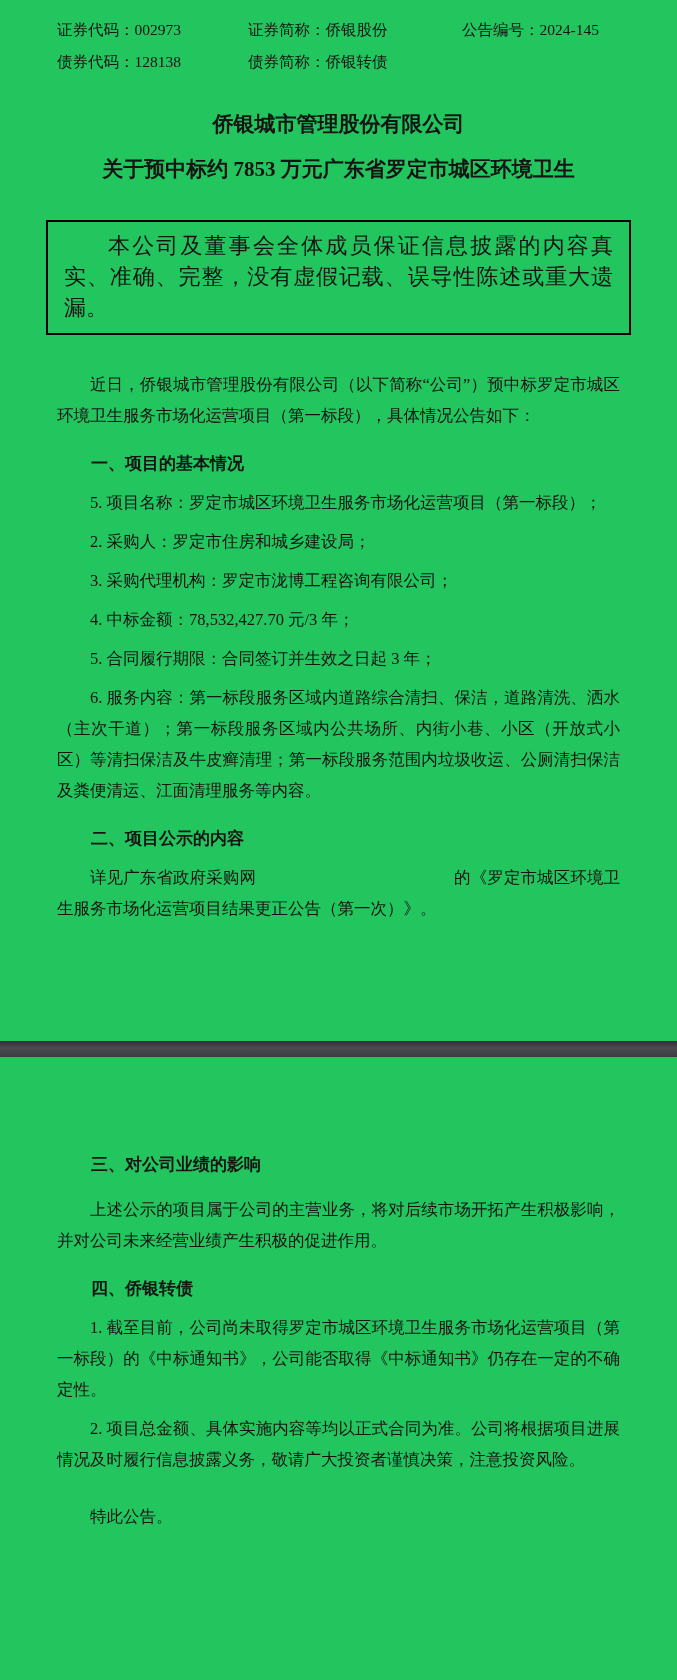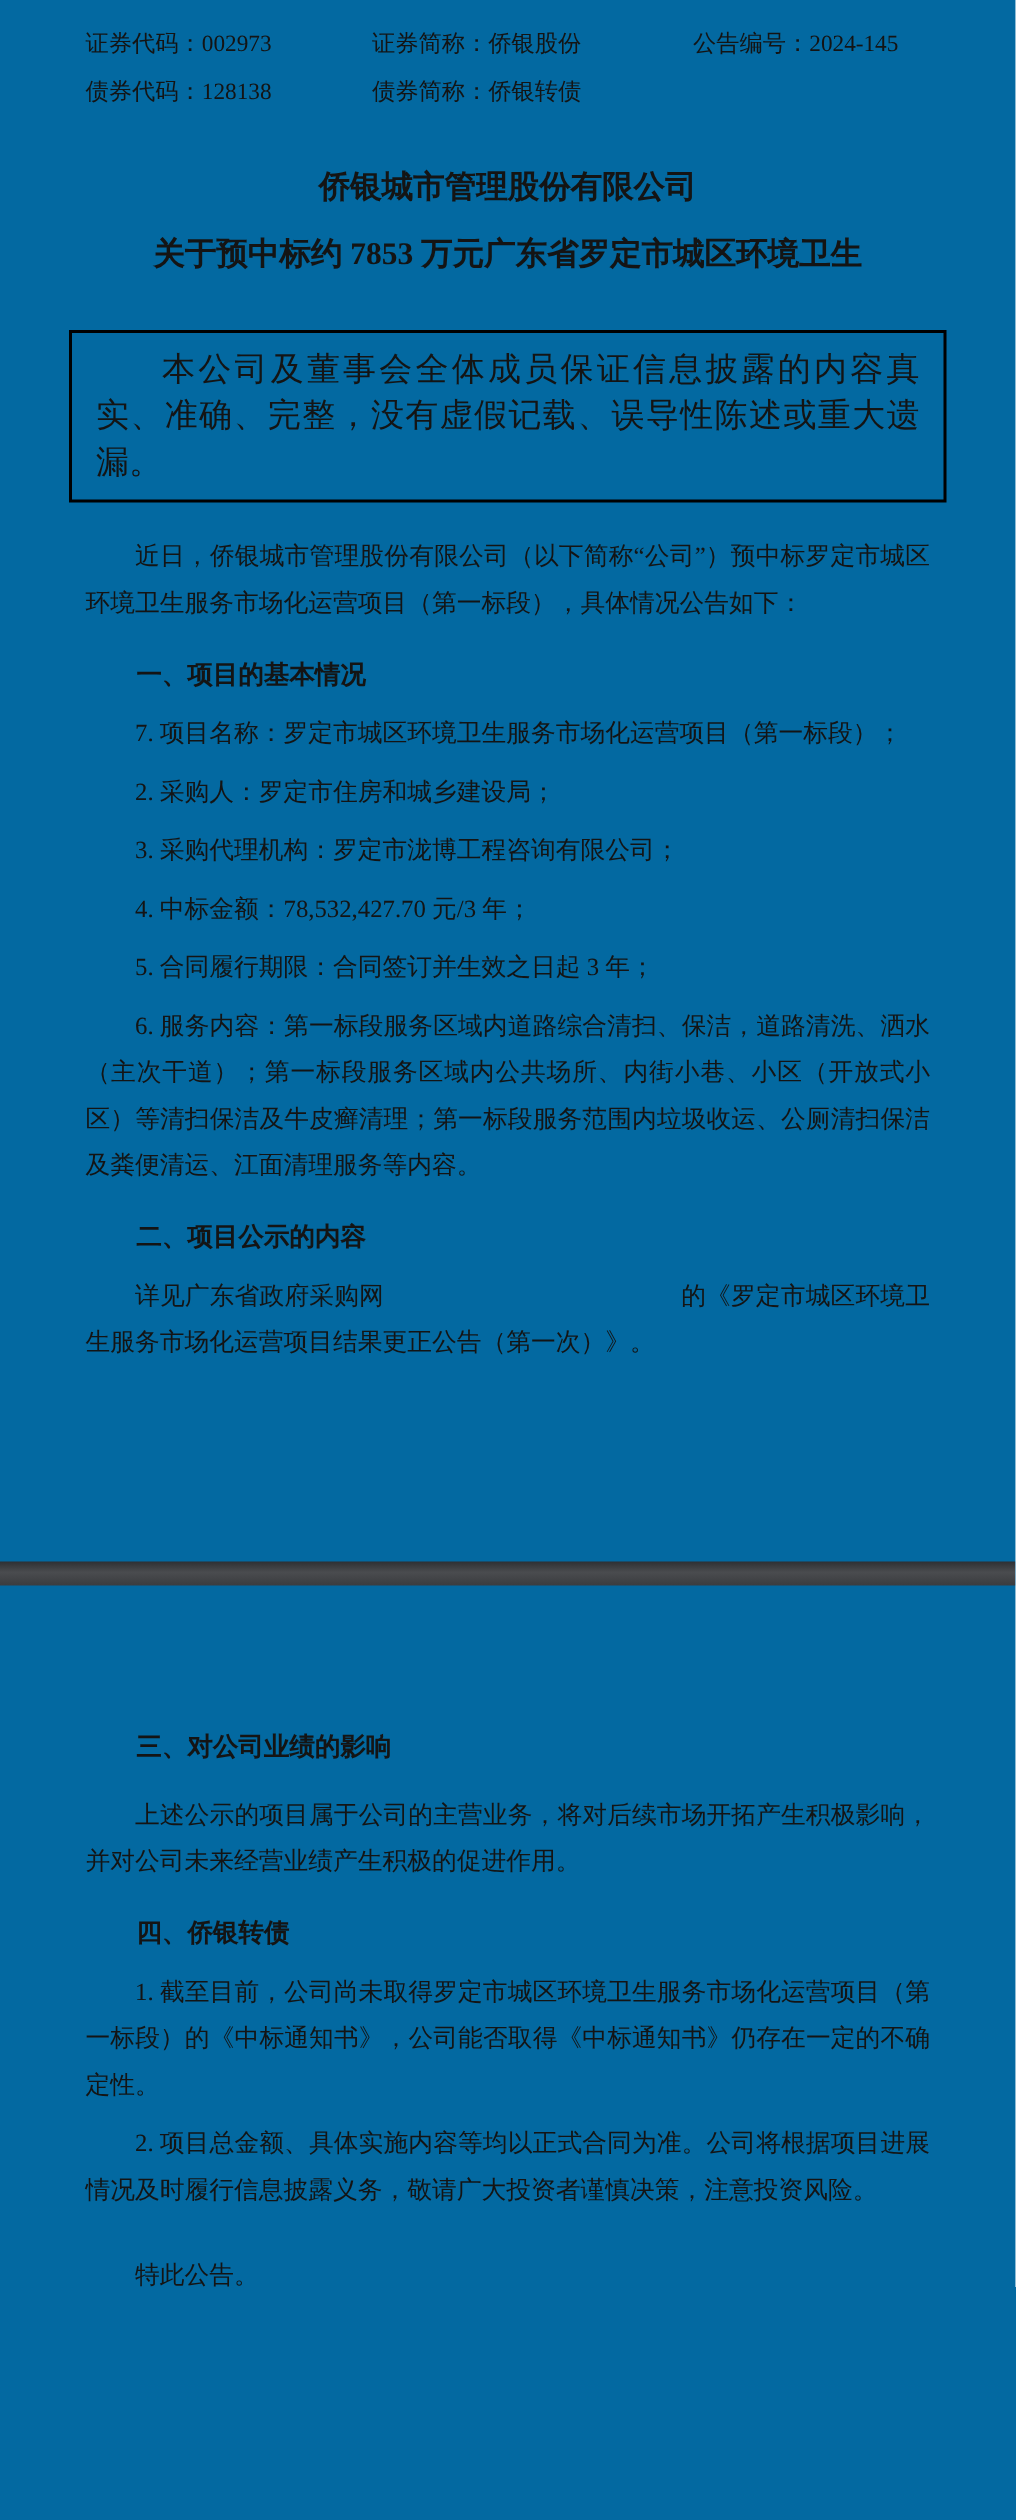--- a/index.html
+++ b/index.html
@@ -1,18 +1,18 @@
 <!DOCTYPE html>
 <html><head>
 <meta charset="utf-8">
 <style>
   html, body { margin: 0; padding: 0; background: #ffffff; }
   .page {
     width: 677px; height: 1680px;
-    background: #0369a1;
+    background: #22c55e;
     font-family: "Liberation Serif", "DejaVu Serif", serif;
     color: #141414;
     overflow: hidden;
     position: relative;
   }
   .page-section { overflow: hidden; }
   .page1 { height: 1041px; }
   .page2 { height: 484px; }
   .content { padding: 0 57px; }
 
@@ -47,21 +47,21 @@
   }
 
   
   .para {
     font-size: 16.5px;
     line-height: 31px;
     text-indent: 2em;
     text-align: justify;
     margin: 0;
   }
-  .intro { margin-top: 20px; }
+  .intro { margin-top: 34px; }
   .sec-heading {
     font-size: 17px;
     font-weight: bold;
     line-height: 31px;
     text-indent: 2em;
     margin: 0;
     margin-top: 17px;
   }
   .list-para { margin-top: 8px; }
   .gap-spacer { display: inline-block; width: 198px; }
@@ -106,21 +106,21 @@
 
     <div class="content">
 
       <div class="notice-box">
         <span>本公司及董事会全体成员保证信息披露的内容真实、准确、完整，没有虚假记载、误导性陈述或重大遗漏。</span>
       </div>
 
       <p class="para intro">近日，侨银城市管理股份有限公司（以下简称“公司”）预中标罗定市城区环境卫生服务市场化运营项目（第一标段），具体情况公告如下：</p>
 
       <p class="sec-heading">一、项目的基本情况</p>
-      <p class="para list-para">7. 项目名称：罗定市城区环境卫生服务市场化运营项目（第一标段）；</p>
+      <p class="para list-para">5. 项目名称：罗定市城区环境卫生服务市场化运营项目（第一标段）；</p>
       <p class="para list-para">2. 采购人：罗定市住房和城乡建设局；</p>
       <p class="para list-para">3. 采购代理机构：罗定市泷博工程咨询有限公司；</p>
       <p class="para list-para">4. 中标金额：78,532,427.70 元/3 年；</p>
       <p class="para list-para">5. 合同履行期限：合同签订并生效之日起 3 年；</p>
       <p class="para list-para">6. 服务内容：第一标段服务区域内道路综合清扫、保洁，道路清洗、洒水（主次干道）；第一标段服务区域内公共场所、内街小巷、小区（开放式小区）等清扫保洁及牛皮癣清理；第一标段服务范围内垃圾收运、公厕清扫保洁及粪便清运、江面清理服务等内容。</p>
 
       <p class="sec-heading">二、项目公示的内容</p>
       <p class="para list-para"><span>详见广东省政府采购网</span><span class="gap-spacer"></span><span>的《罗定市城区环境卫生服务市场化运营项目结果更正公告（第一次）》。</span></p>
 
     </div>

